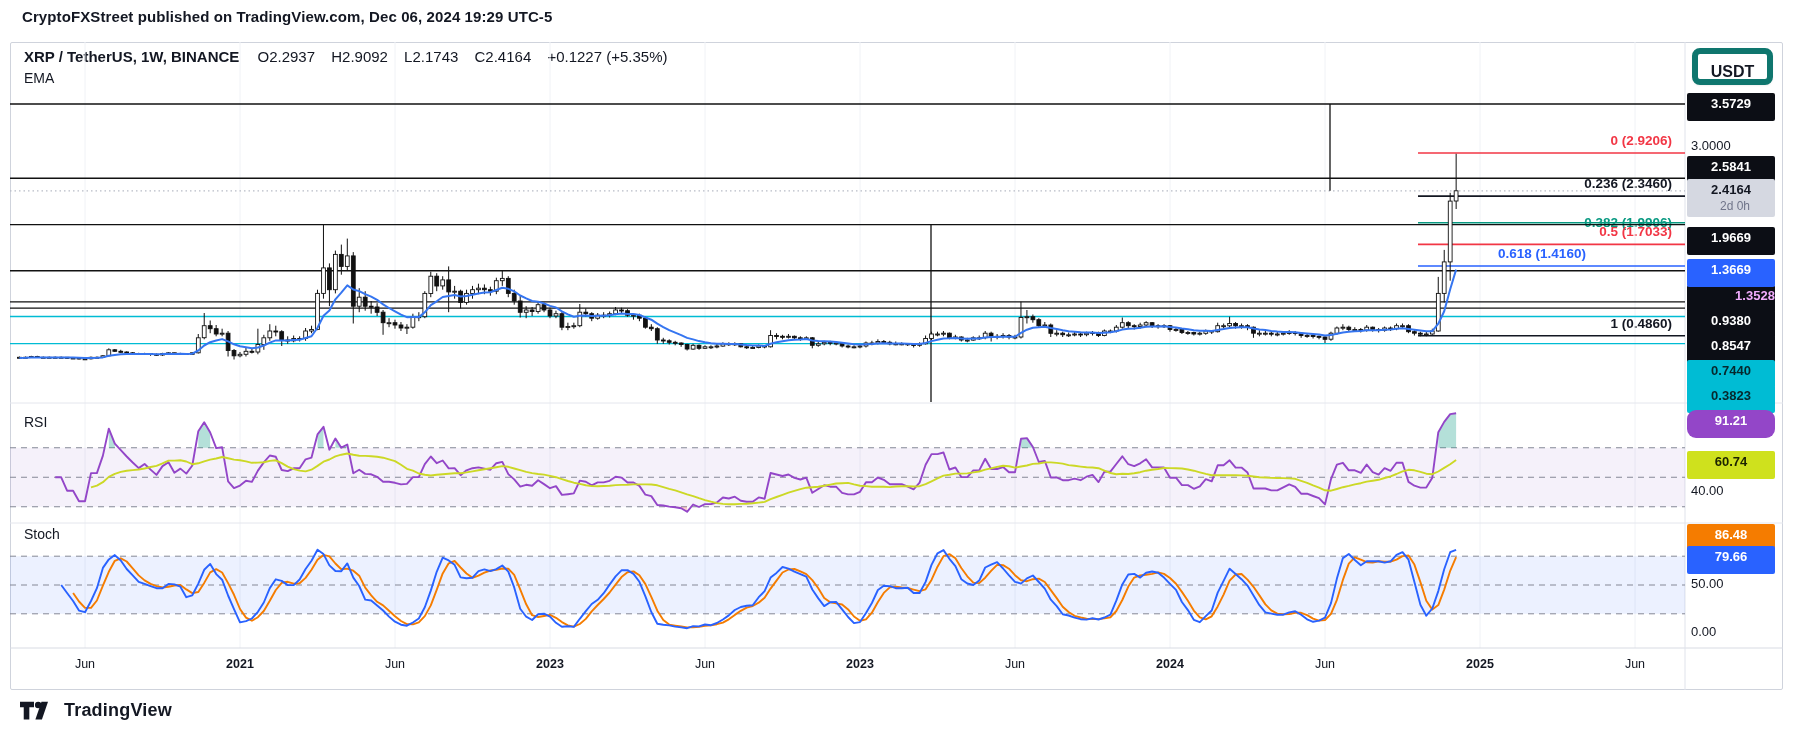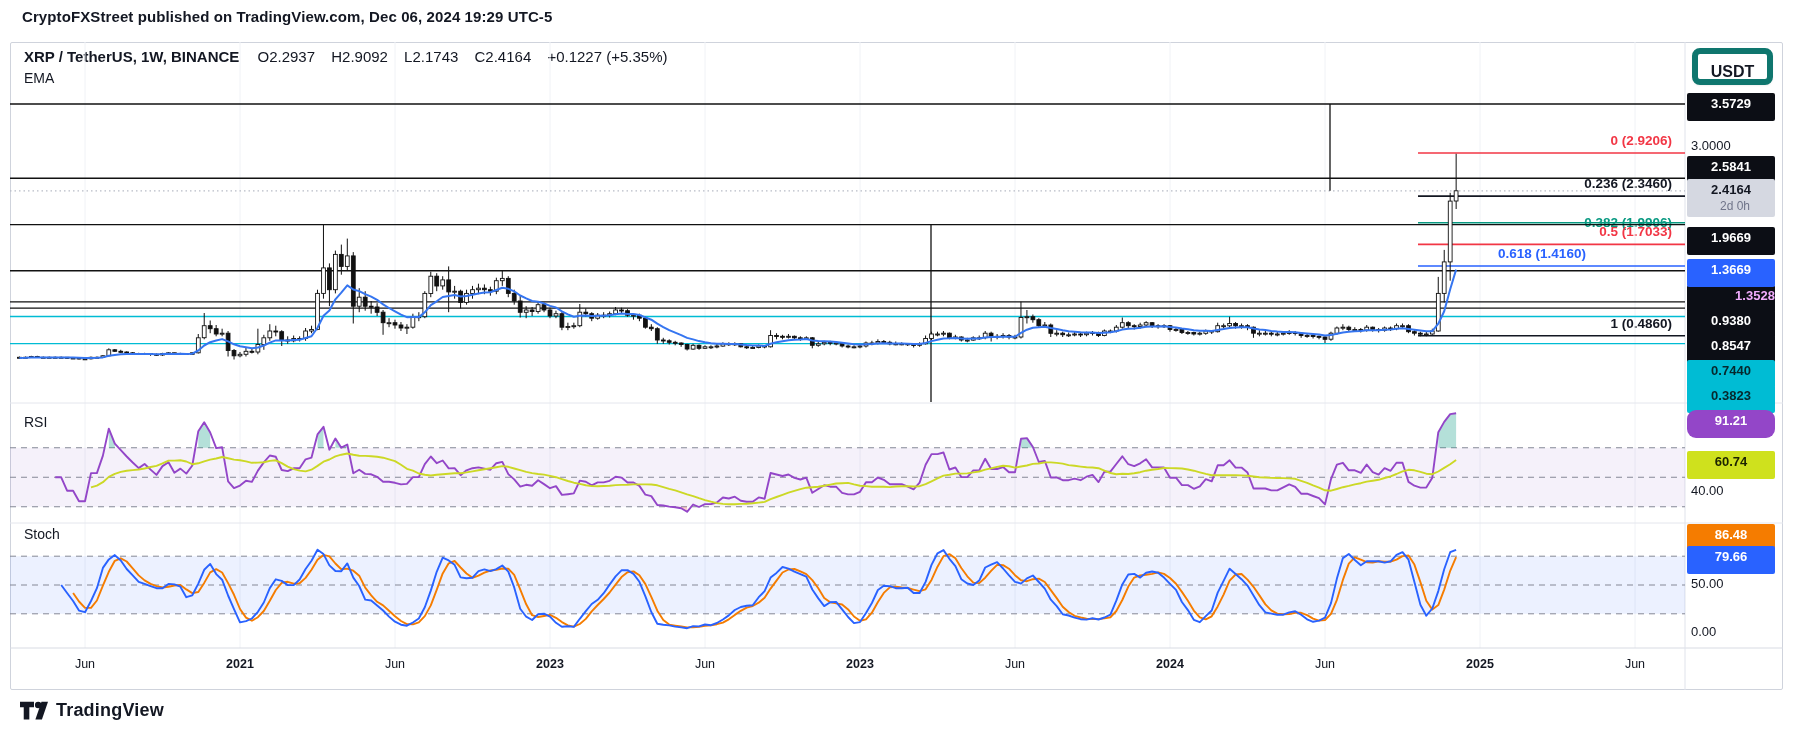--- a/index.html
+++ b/index.html
@@ -19,21 +19,21 @@
   .scale-label { position:absolute; left:1691px; font-size:13px; font-weight:500; }
   .badge { position:absolute; left:1687px; width:88px; height:28px; line-height:22px;
     font-size:13px; font-weight:700; text-align:center; border-radius:2px; }
   .badge.two { height:38px; line-height:17px; padding-top:2px; }
   .badge .sub { font-size:12px; font-weight:400;margin-left:8px; }
   .tick-label { position:absolute; font-size:12.5px; font-weight:500; width:60px; text-align:center; }
   .tick-label.major { font-weight:700; }
   #usdt-btn { position:absolute; left:1692px; top:48px; width:81px; height:37px; background:#fff;
     border:6px solid #0f766e; border-radius:8px; font-size:16px; font-weight:600; color:#131722;
     text-align:center; line-height:35px; box-shadow:0 1px 2px rgba(0,0,0,0.06); }
-  #footer { position:absolute; left:20px; top:700px; display:flex; align-items:center; gap:8px; }
+  #footer { position:absolute; left:20px; top:700px; display:flex; align-items:center; gap:16px; }
   #footer .brand { font-size:18px; font-weight:700; letter-spacing:0.2px; }
 </style>
 </head>
 <body>
 
 <div id="card"></div>
 
 <div id="layer-labels">
   <div class="byline">CryptoFXStreet published on TradingView.com, Dec 06, 2024 19:29 UTC-5</div>
   <div class="hdr">

